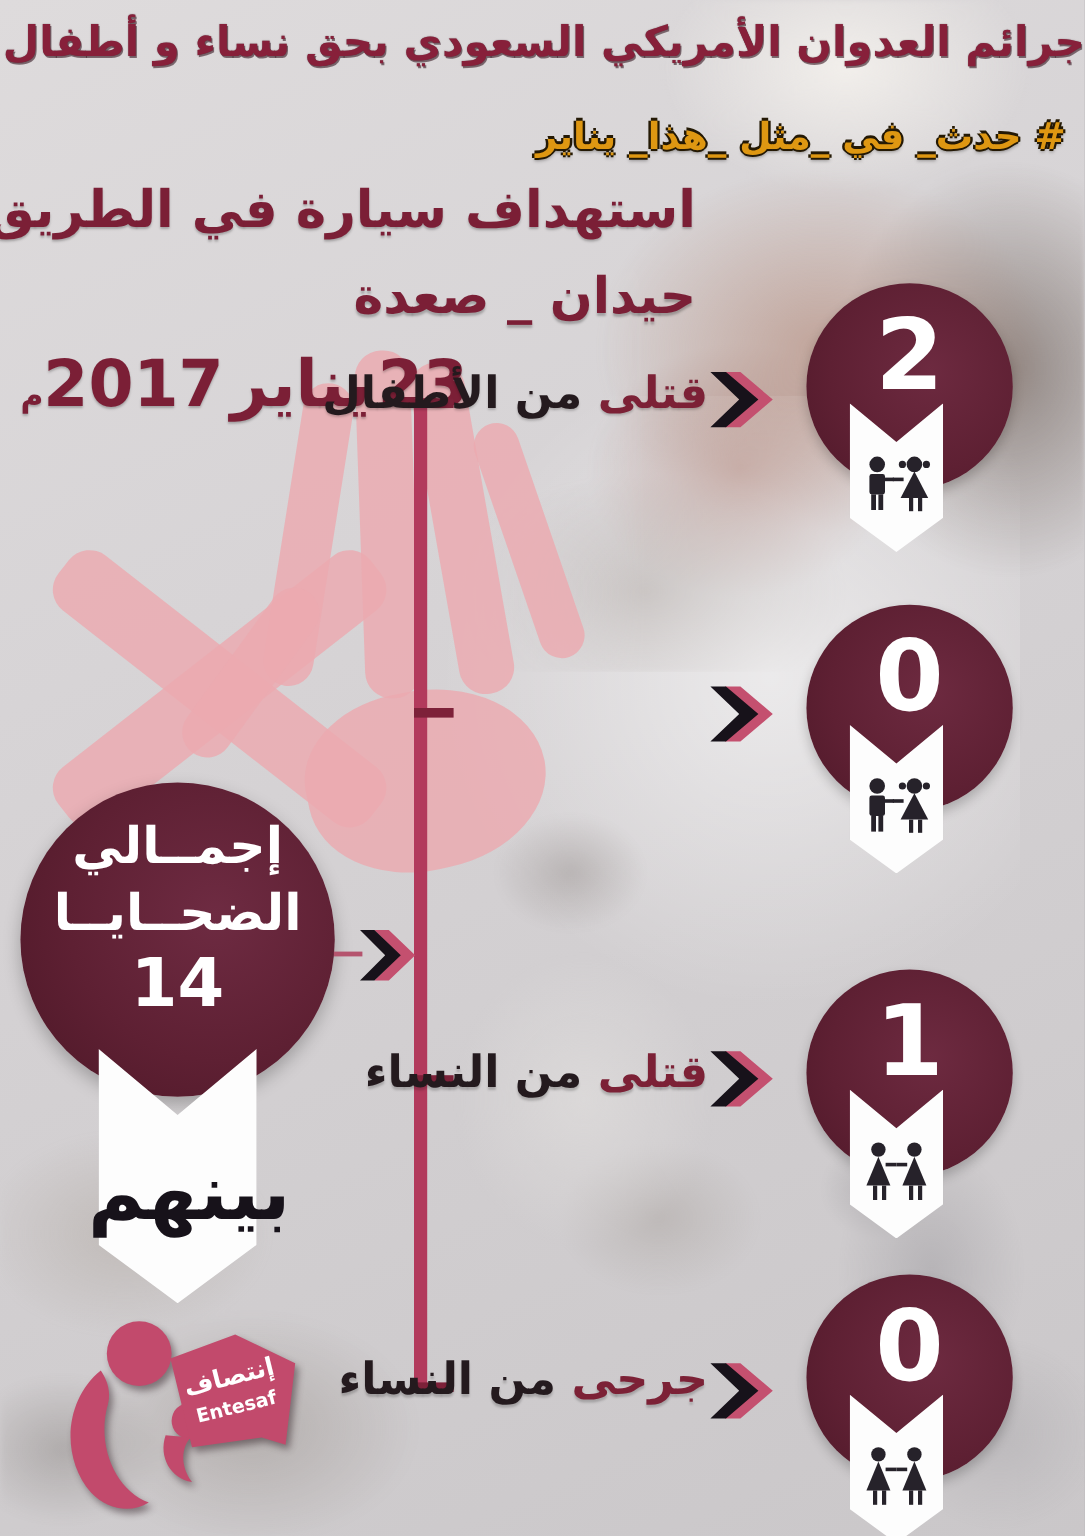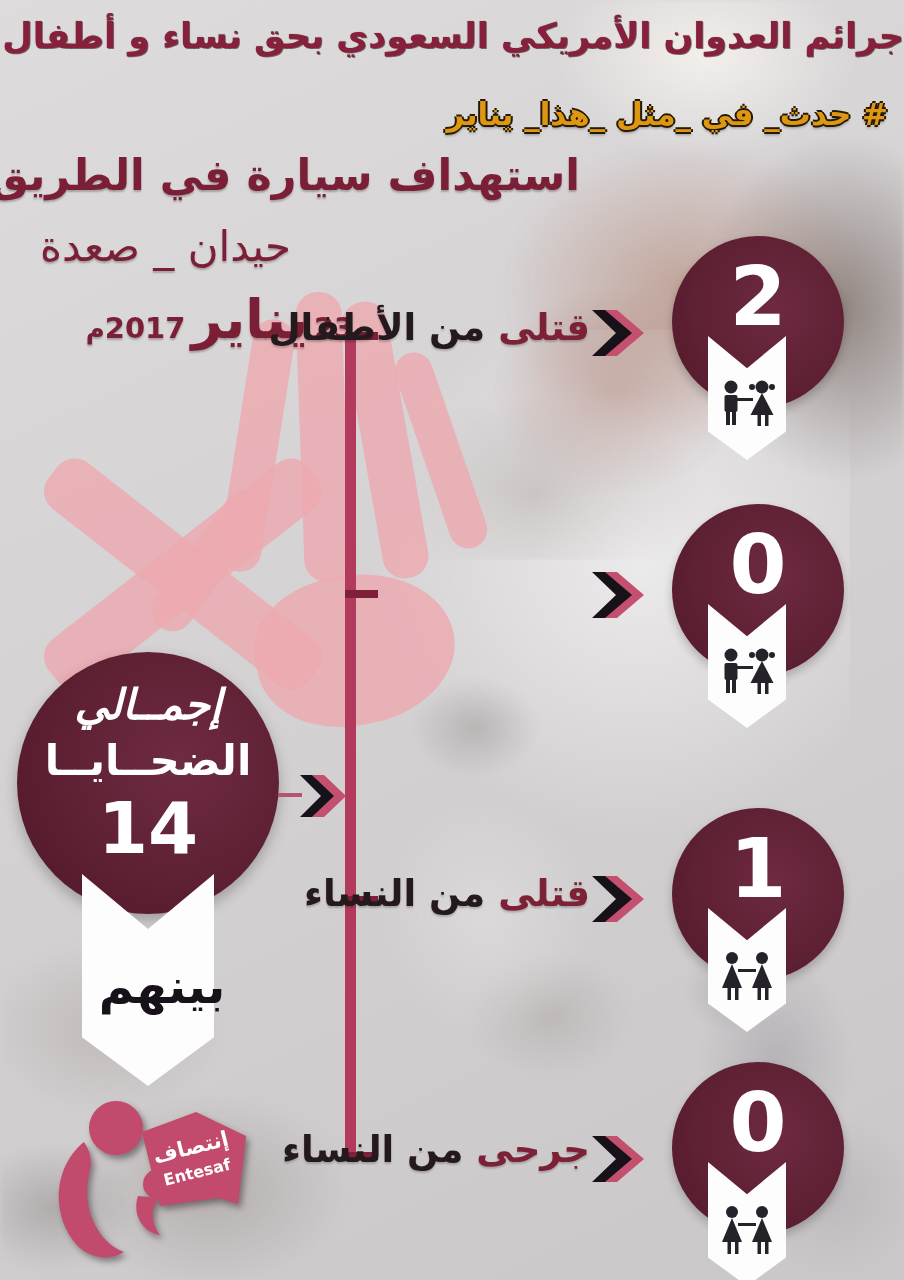--- a/index.html
+++ b/index.html
@@ -49,44 +49,44 @@
 
   
   .ar{direction:rtl;unicode-bidi:isolate;}
   .title{position:absolute;top:16px;left:0;width:904px;text-align:center;white-space:nowrap;
          font-size:35px;font-weight:bold;color:#87203a;
          text-shadow:1px 1px 0 rgba(42,10,20,.55),0 0 1px rgba(42,10,20,.6);}
   .hashtag{position:absolute;top:96px;right:16px;font-size:31px;font-weight:bold;color:#de9712;
          text-shadow:-2px 0 0 #241905,2px 0 0 #241905,0 -2px 0 #241905,0 2px 0 #241905,0 3px 3px rgba(0,0,0,.35);}
   .h-line1{position:absolute;top:150px;left:30px;width:550px;text-align:center;white-space:nowrap;
          font-size:43px;font-weight:bold;color:#7b1f36;text-shadow:0 2px 2px rgba(0,0,0,.25);}
-  .h-line2{position:absolute;top:222px;left:40px;width:540px;text-align:left;
-         font-size:42px;font-weight:normal;color:#7b1f36;text-shadow:0 2px 2px rgba(0,0,0,.25);}
+  .h-line2{position:absolute;top:222px;left:40px;width:540px;text-align:right;
+         font-size:42px;font-weight:bold;color:#7b1f36;text-shadow:0 2px 2px rgba(0,0,0,.25);}
   .h-date{position:absolute;top:288px;left:50px;width:340px;text-align:center;direction:rtl;
          color:#7b1f36;text-shadow:0 2px 2px rgba(0,0,0,.25);}
-  .h-date .num{font-size:29px;font-weight:600;}
+  .h-date .num{font-size:54px;font-weight:600;}
   .h-date .mon{font-size:54px;font-weight:bold;margin:0 6px;}
   .h-date .suf{font-size:26px;font-weight:bold;}
 
   
   .vline{position:absolute;left:345px;top:332px;width:11px;height:828px;background:#b23a5c;}
   .stub{position:absolute;left:345px;width:33px;height:8px;background:#7d2139;}
 
   
   .big-circle{position:absolute;left:17px;top:652px;width:262px;height:262px;border-radius:50%;
       background:radial-gradient(circle at 62% 42%,#6e2b42 0%,#5e2033 55%,#4c1726 100%);
       box-shadow:0 6px 14px rgba(0,0,0,.25);}
-  .big-t1{position:absolute;left:17px;top:680px;width:262px;text-align:center;font-size:42px;font-weight:bold;color:#fff;font-style:italic;}
+  .big-t1{position:absolute;left:17px;top:680px;width:262px;text-align:center;font-size:42px;font-weight:bold;color:#fff;}
   .big-t2{position:absolute;left:17px;top:736px;width:262px;text-align:center;font-size:42px;font-weight:bold;color:#fff;}
-  .big-num{position:absolute;left:17px;top:792px;width:262px;text-align:center;font-size:72px;line-height:1;
+  .big-num{position:absolute;left:17px;top:792px;width:262px;text-align:center;font-size:56px;line-height:1;
       font-weight:bold;color:#fff;z-index:6;}
   .ribbon{background:#fdfdfd;filter:drop-shadow(0 4px 4px rgba(0,0,0,.35));
       clip-path:polygon(0% 0%,50% 26%,100% 0%,100% 77%,50% 100%,0% 77%);position:absolute;}
   .ribbon-big{left:82px;top:874px;width:132px;height:212px;z-index:5;}
-  .among{position:absolute;left:82px;top:958px;width:160px;text-align:center;font-size:48px;font-weight:bold;
+  .among{position:absolute;left:82px;top:958px;width:160px;text-align:center;font-size:64px;font-weight:bold;
       color:#17121a;z-index:7;}
 
   
   .stat-circle{position:absolute;left:672px;width:172px;height:172px;border-radius:50%;
       background:radial-gradient(circle at 60% 42%,#6d2a40 0%,#5e2033 58%,#4e1828 100%);
       box-shadow:0 5px 10px rgba(0,0,0,.22);z-index:3;}
   .stat-num{position:absolute;left:672px;width:172px;text-align:center;font-size:82px;line-height:1;
       font-weight:bold;color:#fff;z-index:6;}
   .ribbon-sm{left:708px;width:78px;height:124px;z-index:5;}
   .ribbon-sm svg{position:absolute;left:8px;top:42px;}

